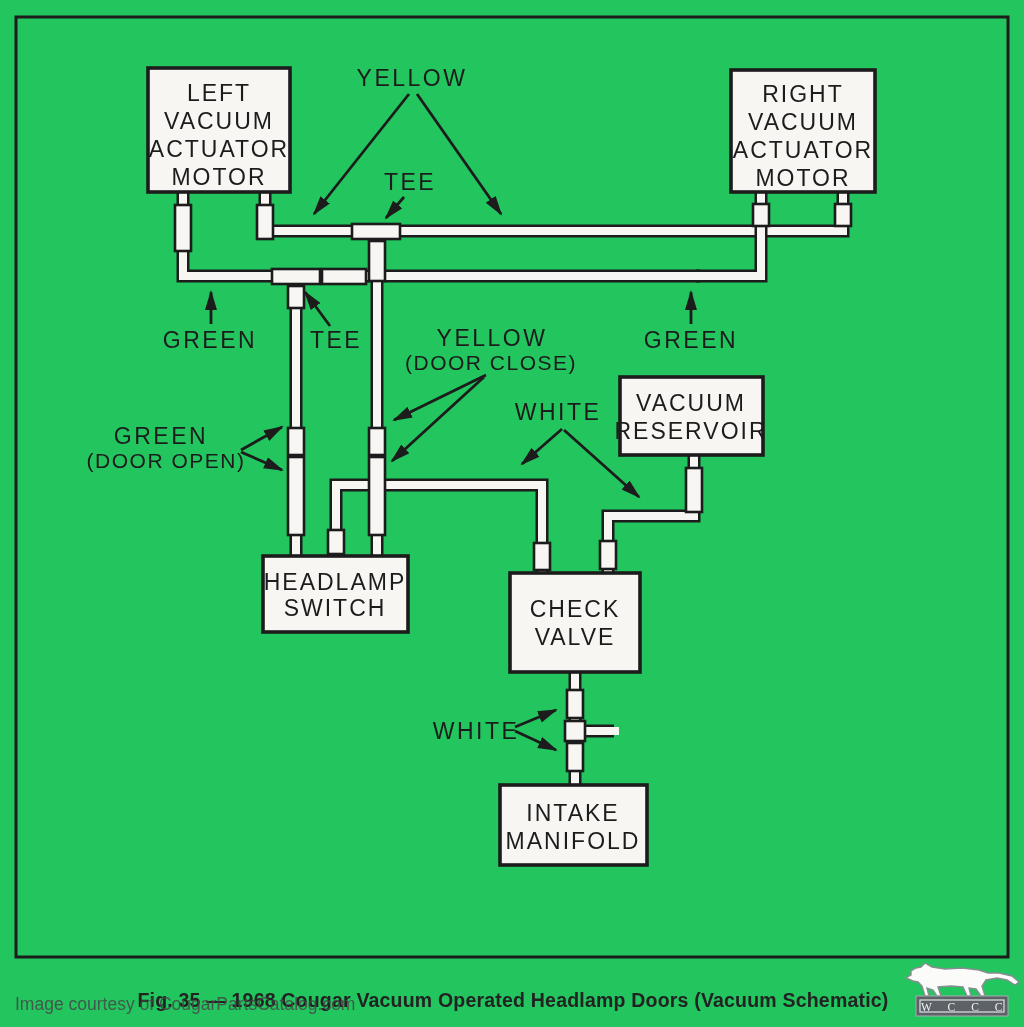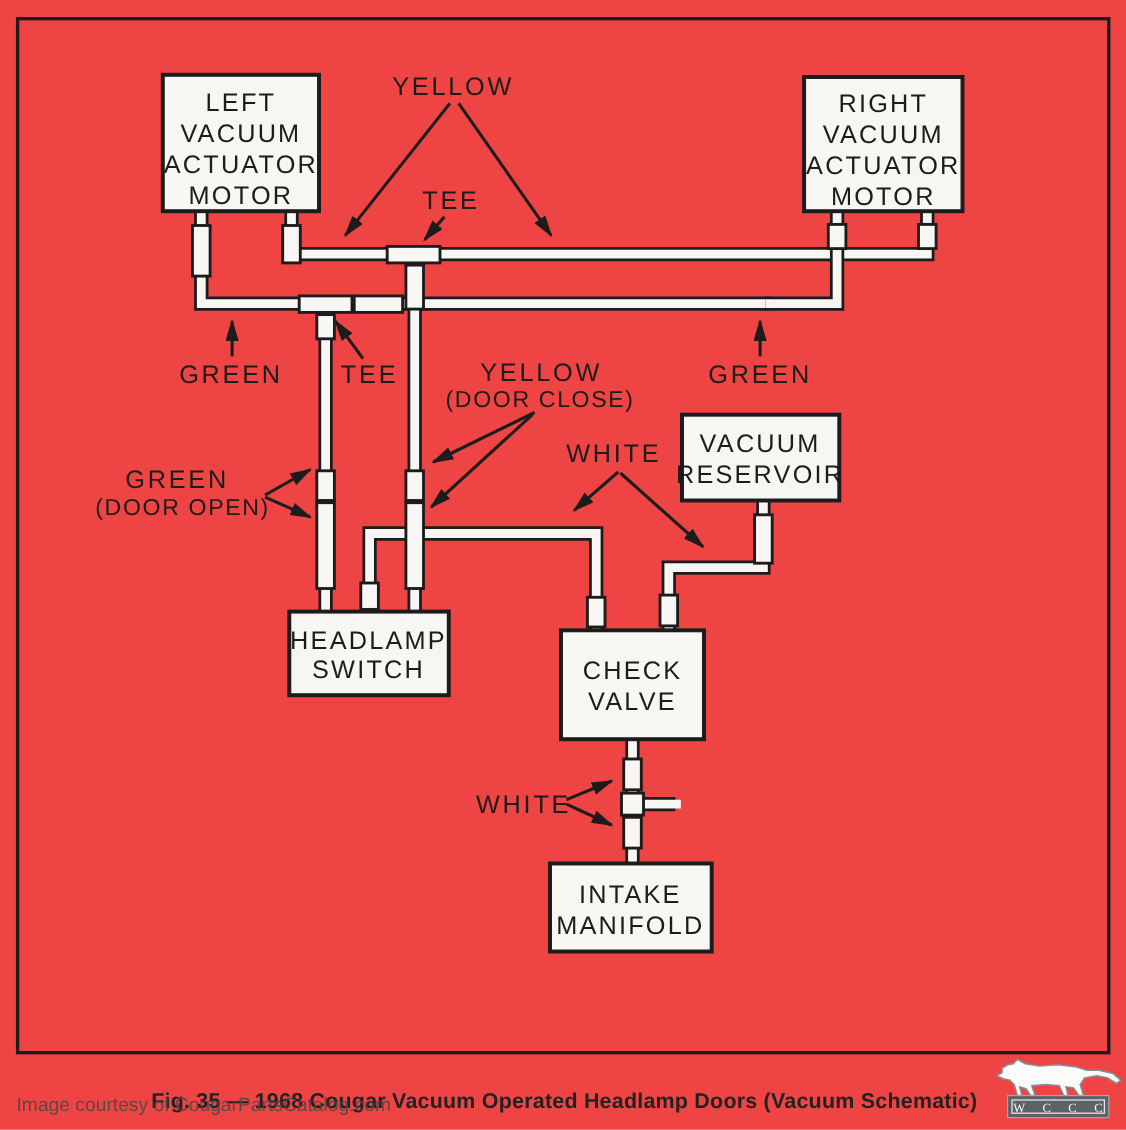--- a/index.html
+++ b/index.html
@@ -1,17 +1,17 @@
 <!DOCTYPE html>
 <html><head>
 <meta charset="utf-8">
 <style>
   html,body{margin:0;padding:0;}
   body{background:#e9e8e5;}
-  .stage{position:relative;width:1024px;height:1027px;background:#ef4444;overflow:hidden;
+  .stage{position:relative;width:1024px;height:1027px;background:#22c55e;overflow:hidden;
          font-family:"Liberation Sans",sans-serif;}
   svg{position:absolute;left:0;top:0;}
   .lbl{font-family:"Liberation Sans",sans-serif;font-size:23px;letter-spacing:2.5px;
        fill:#1c1c1c;text-anchor:middle;}
   .lbl-sub{font-size:21px;letter-spacing:1.5px;}
   .boxlbl{font-family:"Liberation Sans",sans-serif;font-size:23px;letter-spacing:2px;
        fill:#1c1c1c;text-anchor:middle;}
   .caption{font-family:"Liberation Sans",sans-serif;font-size:19.5px;font-weight:bold;
        letter-spacing:.2px;fill:#222;text-anchor:middle;}
   .watermark{font-family:"Liberation Sans",sans-serif;font-size:17.5px;fill:#474747;

